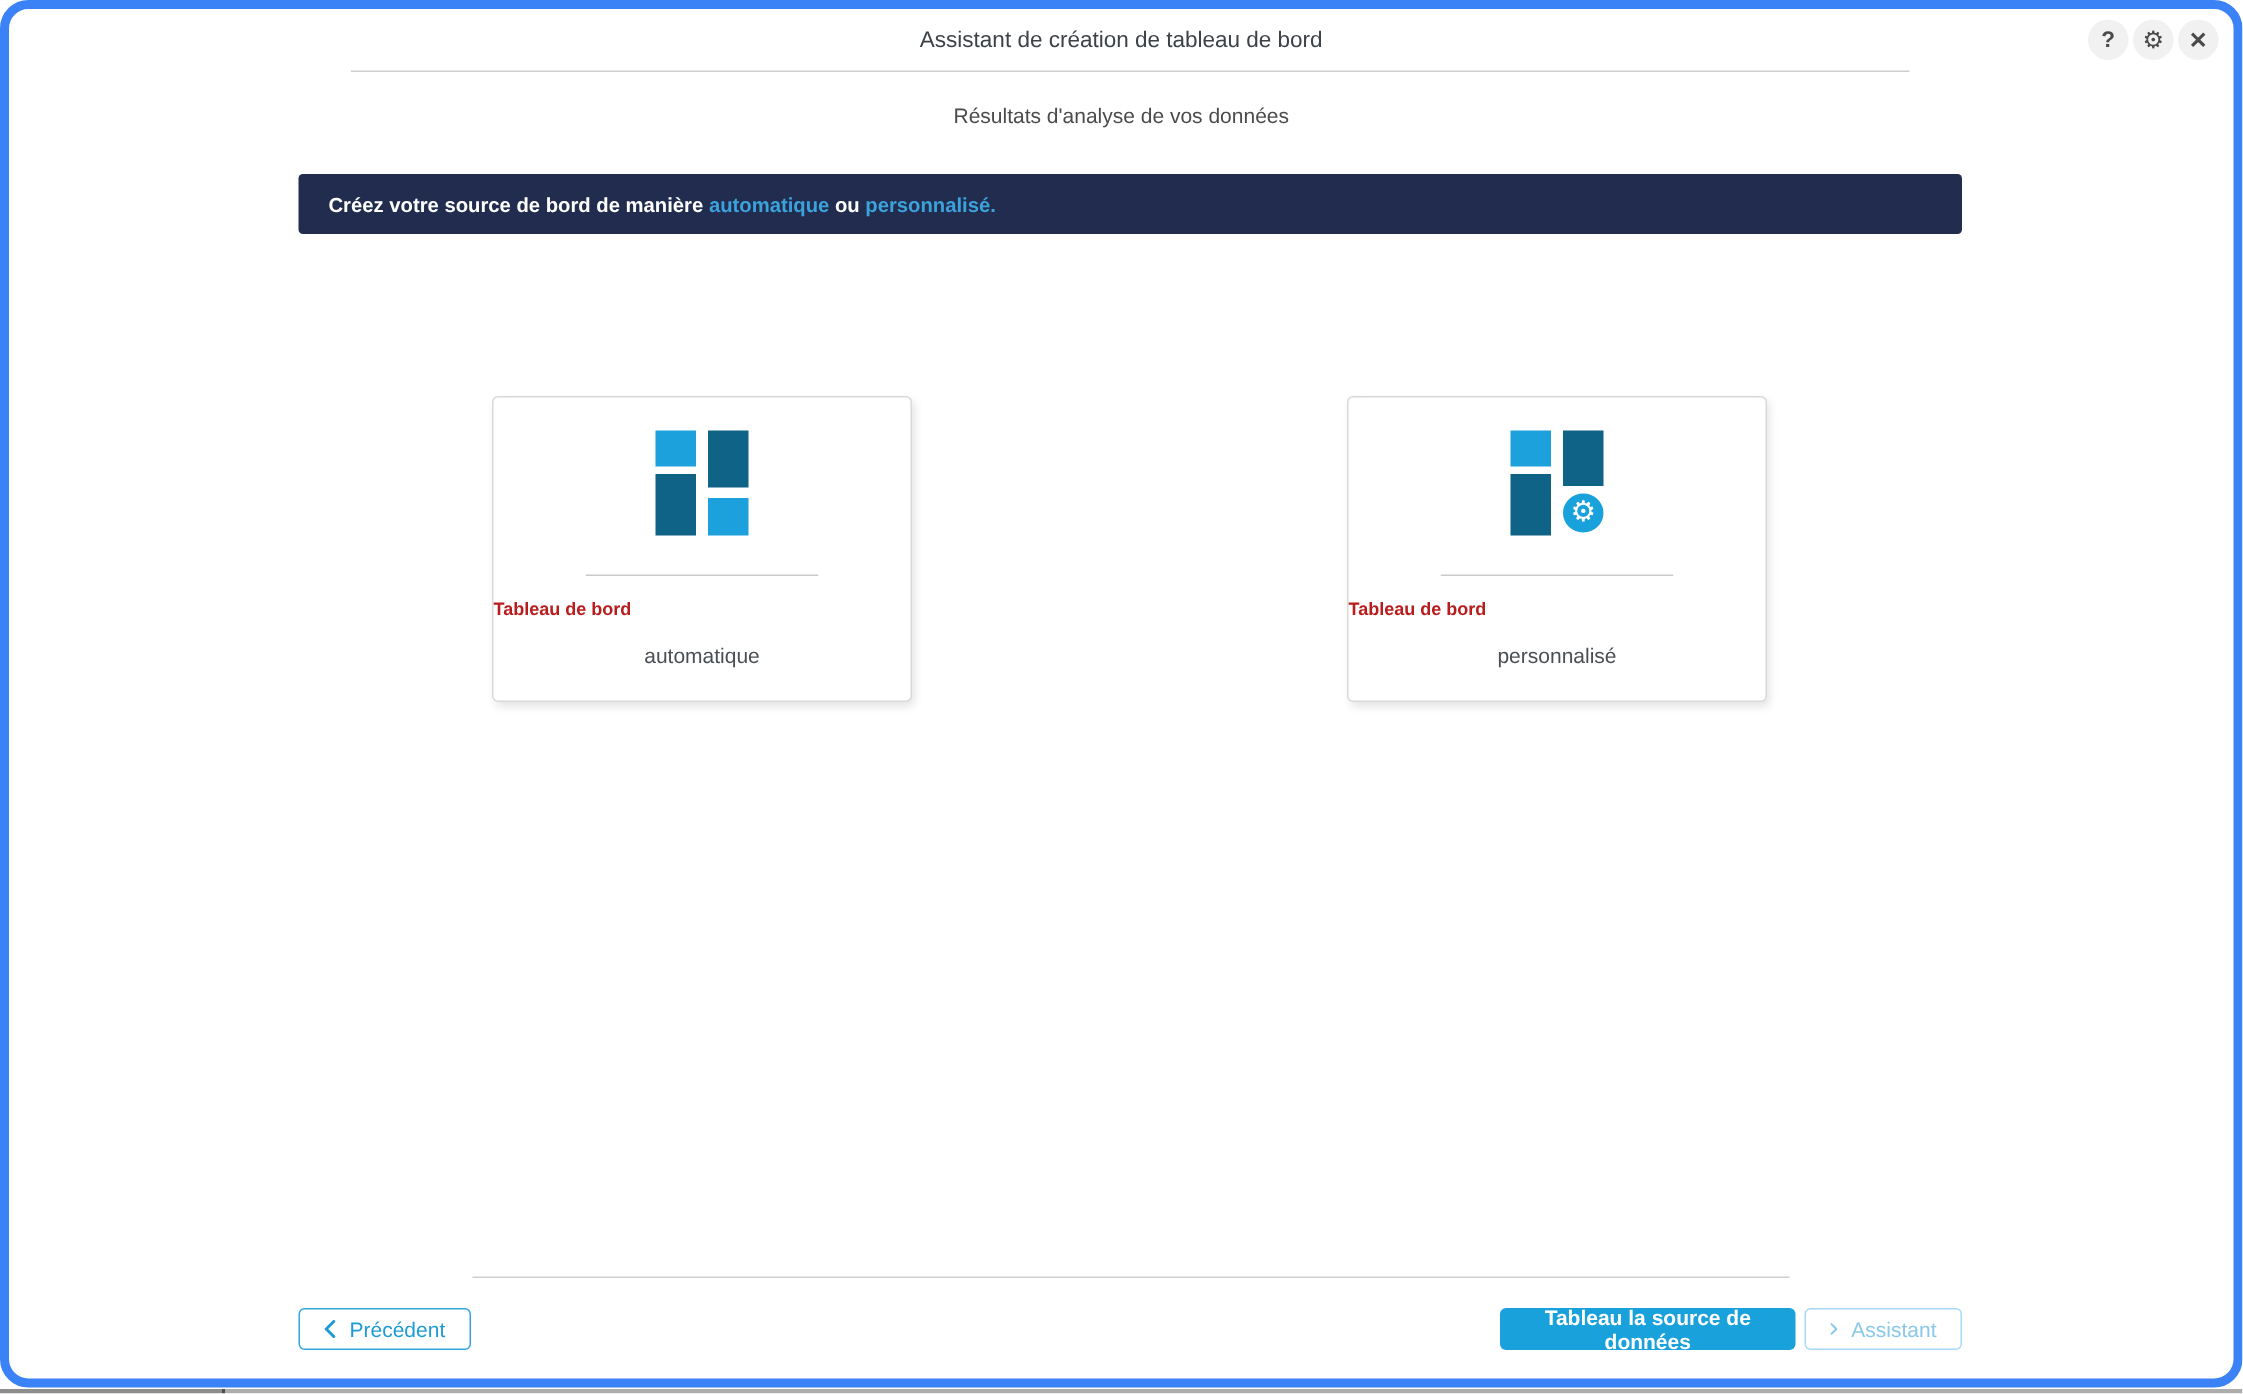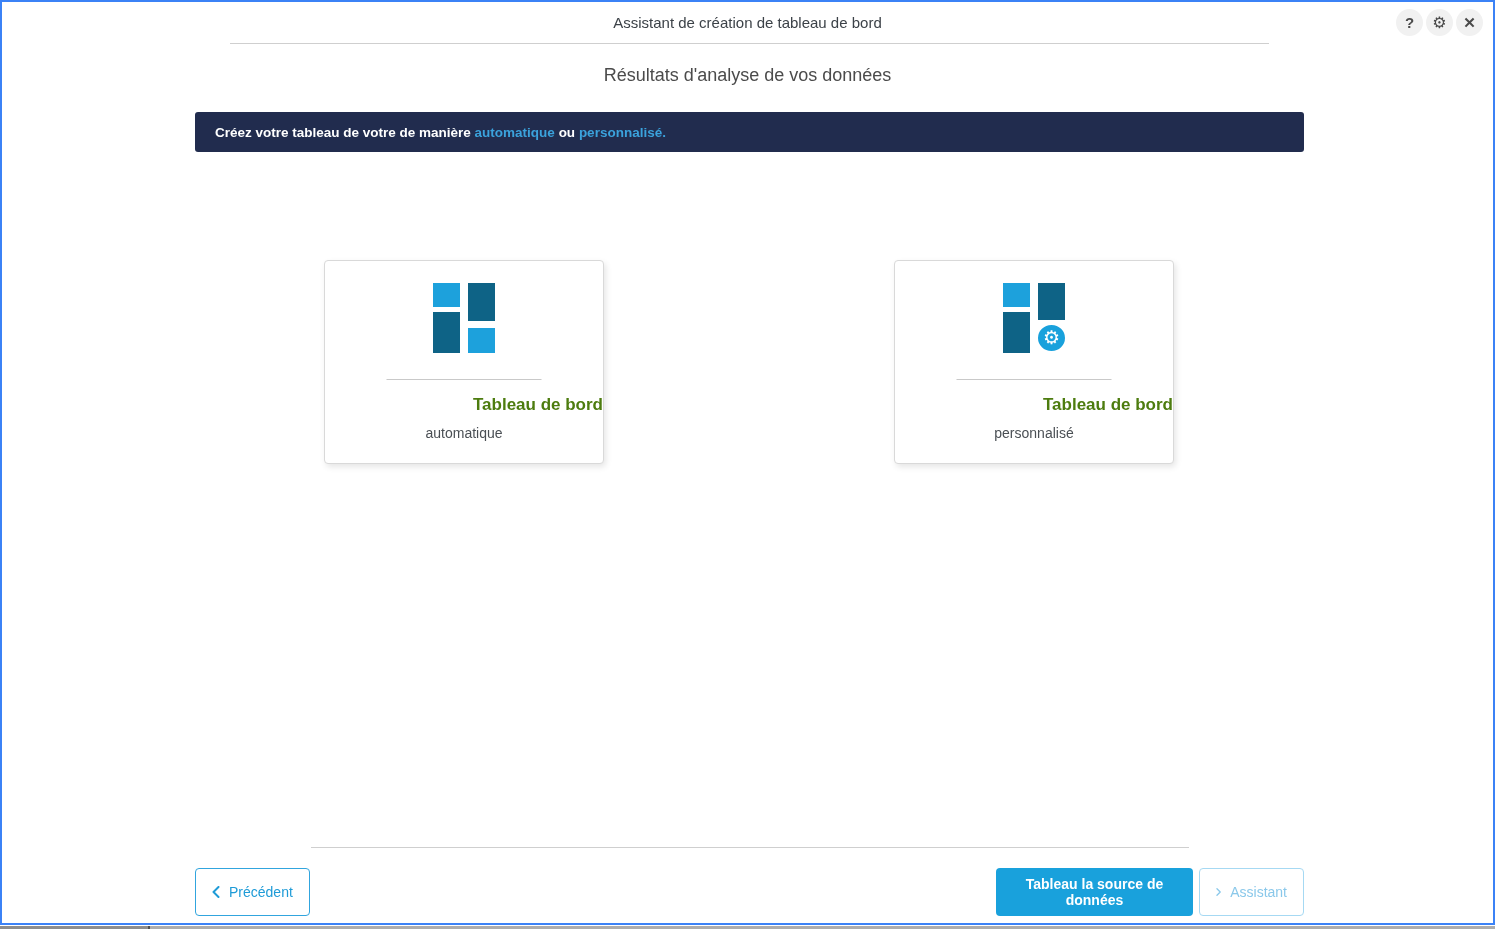--- a/index.html
+++ b/index.html
@@ -8,22 +8,22 @@
     background: #ffffff;
     font-family: "Liberation Sans", sans-serif;
     overflow: hidden;
     position: relative;
   }
   .dialog {
     position: absolute;
     left: 0; top: 0;
     width: 1495px; height: 925px;
     background: #ffffff;
-    border: 2px solid #3b82f6;
-    border-radius: 0;
+    border: 6px solid #3b82f6;
+    border-radius: 19px;
   }
   
   .titlebar {
     position: absolute; top: 0; left: 0; width: 100%; height: 42px;
   }
   .window-title {
     width: 100%; text-align: center; line-height: 42px;
     font-size: 15px; color: #3c4248;
   }
   .title-underline {
@@ -38,21 +38,21 @@
     width: 27px; height: 27px; border-radius: 50%;
     background: #f1f1f1; border: none;
     color: #4a4a4a; font-size: 15px; font-weight: 600;
     display: flex; align-items: center; justify-content: center;
     cursor: pointer; font-family: "Liberation Sans", sans-serif;
   }
   .ctrl-btn.gear { font-weight: 400; font-size: 16px; }
   
   .page-subtitle {
     position: absolute; top: 63px; left: 0; width: 100%;
-    text-align: center; font-size: 18px; color: #4b4b4b;
+    text-align: center; font-size: 14px; color: #4b4b4b;
   }
   
   .banner {
     position: absolute; top: 110px; left: 193px;
     width: 1109px; height: 40px;
     background: #212c4e; border-radius: 3px;
     display: flex; align-items: center;
     padding-left: 20px;
     font-size: 13.5px; font-weight: bold; color: #ffffff;
   }
@@ -88,33 +88,33 @@
     color: #ffffff; font-size: 19px; line-height: 1;
     display: flex; align-items: center; justify-content: center;
   }
   .card-divider {
     position: absolute; top: 118px; left: 50%;
     transform: translateX(-50%);
     width: 155px; border-top: 1px solid #c9c9c9;
   }
   .card-title {
     position: absolute; top: 134px; width: 100%;
-    text-align: right; font-size: 17px; font-weight: bold; color: #4d7c0f;
+    text-align: left; font-size: 12px; font-weight: bold; color: #b91c1c;
   }
   .card-subtitle {
     position: absolute; top: 164px; width: 100%;
     text-align: center; font-size: 14px; color: #4a4f54;
   }
   
   .footer-divider {
     position: absolute; top: 845px; left: 309px; width: 878px;
     border-top: 1px solid #cfcfcf;
   }
   .btn {
-    position: absolute; top: 866px; height: 48px;
+    position: absolute; top: 866px; height: 28px;
     display: inline-flex; align-items: center; justify-content: center;
     gap: 9px; padding: 0 16px;
     border-radius: 4px; font-size: 14px;
     background: #ffffff; cursor: pointer;
     font-family: "Liberation Sans", sans-serif;
   }
   .btn svg { display: block; }
   .btn-previous {
     left: 193px;
     border: 1px solid #31a5de; color: #1e9bd7;
@@ -154,21 +154,21 @@
       </button>
       <button class="ctrl-btn">
         <span>✕</span>
       </button>
     </div>
   </div>
 
   <div class="page-subtitle">Résultats d'analyse de vos données</div>
 
   <div class="banner">
-    <span><span>Créez votre tableau de votre de manière </span><a>automatique</a><span> ou </span><a><span>personnalisé</span><span>.</span></a></span>
+    <span><span>Créez votre source de bord de manière </span><a>automatique</a><span> ou </span><a><span>personnalisé</span><span>.</span></a></span>
   </div>
 
   <div class="card automatic">
     <div class="tile-grid">
       <div class="tile-col">
         <div class="tile t-light t-ll"></div>
         <div class="tile t-dark t-ld"></div>
       </div>
       <div class="tile-col">
         <div class="tile t-dark t-rd"></div>

